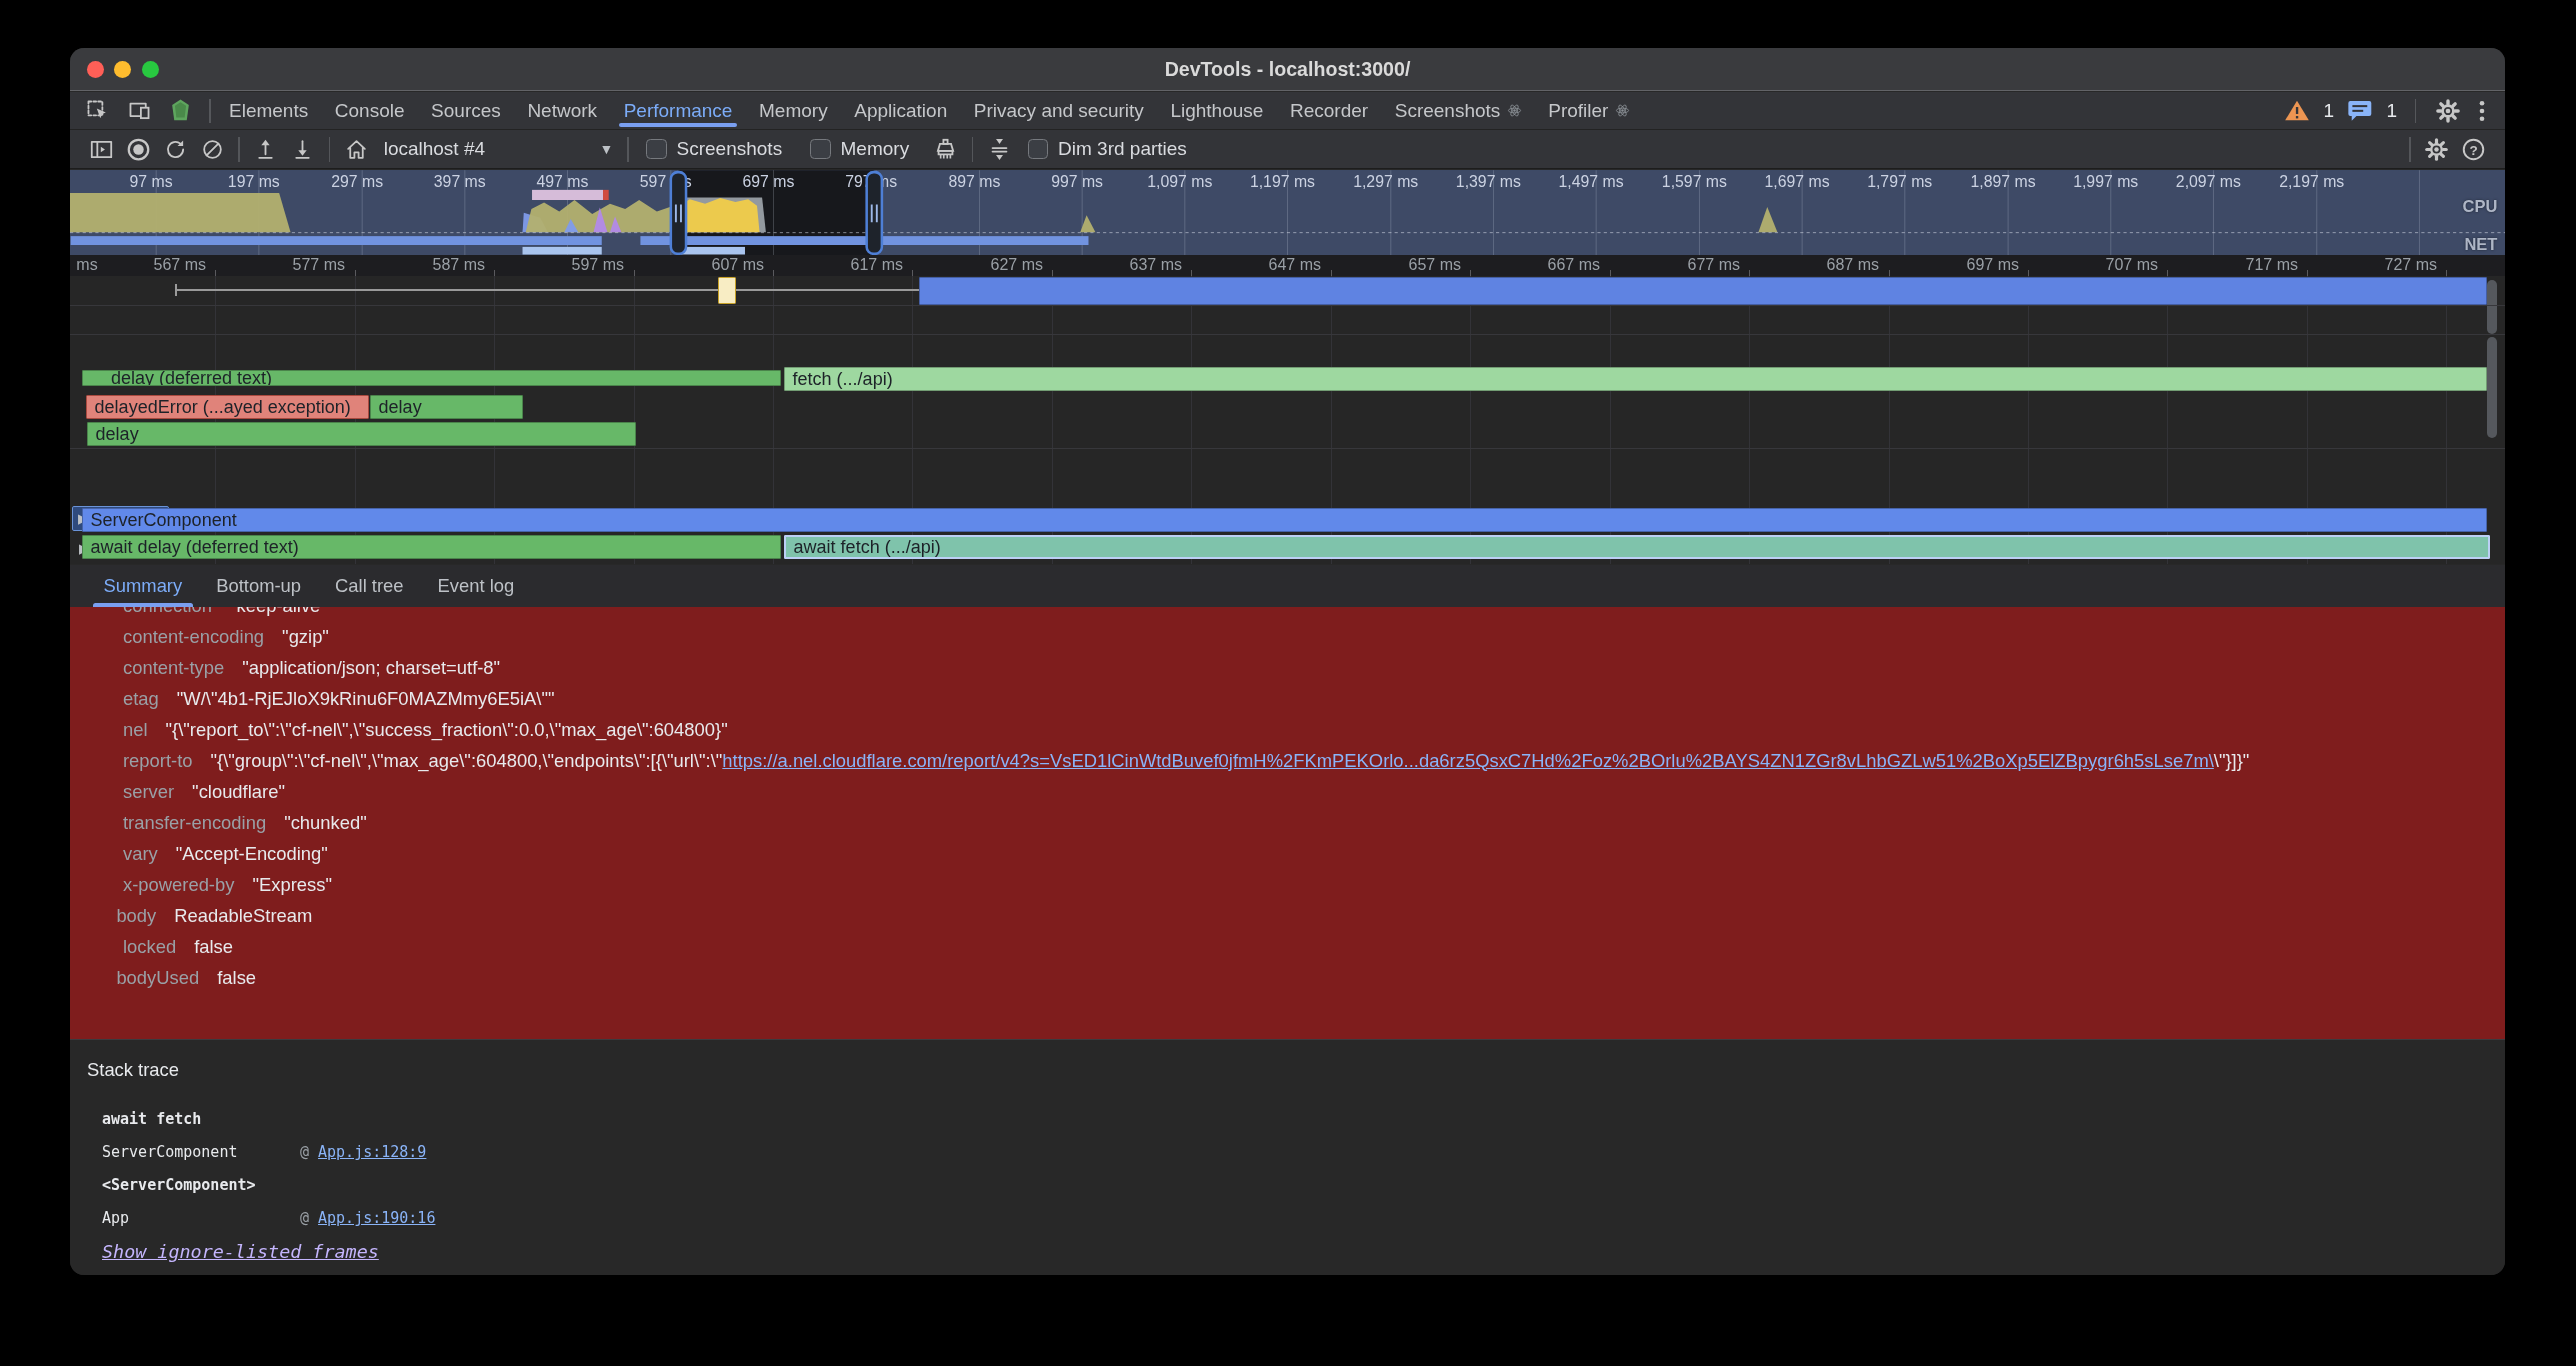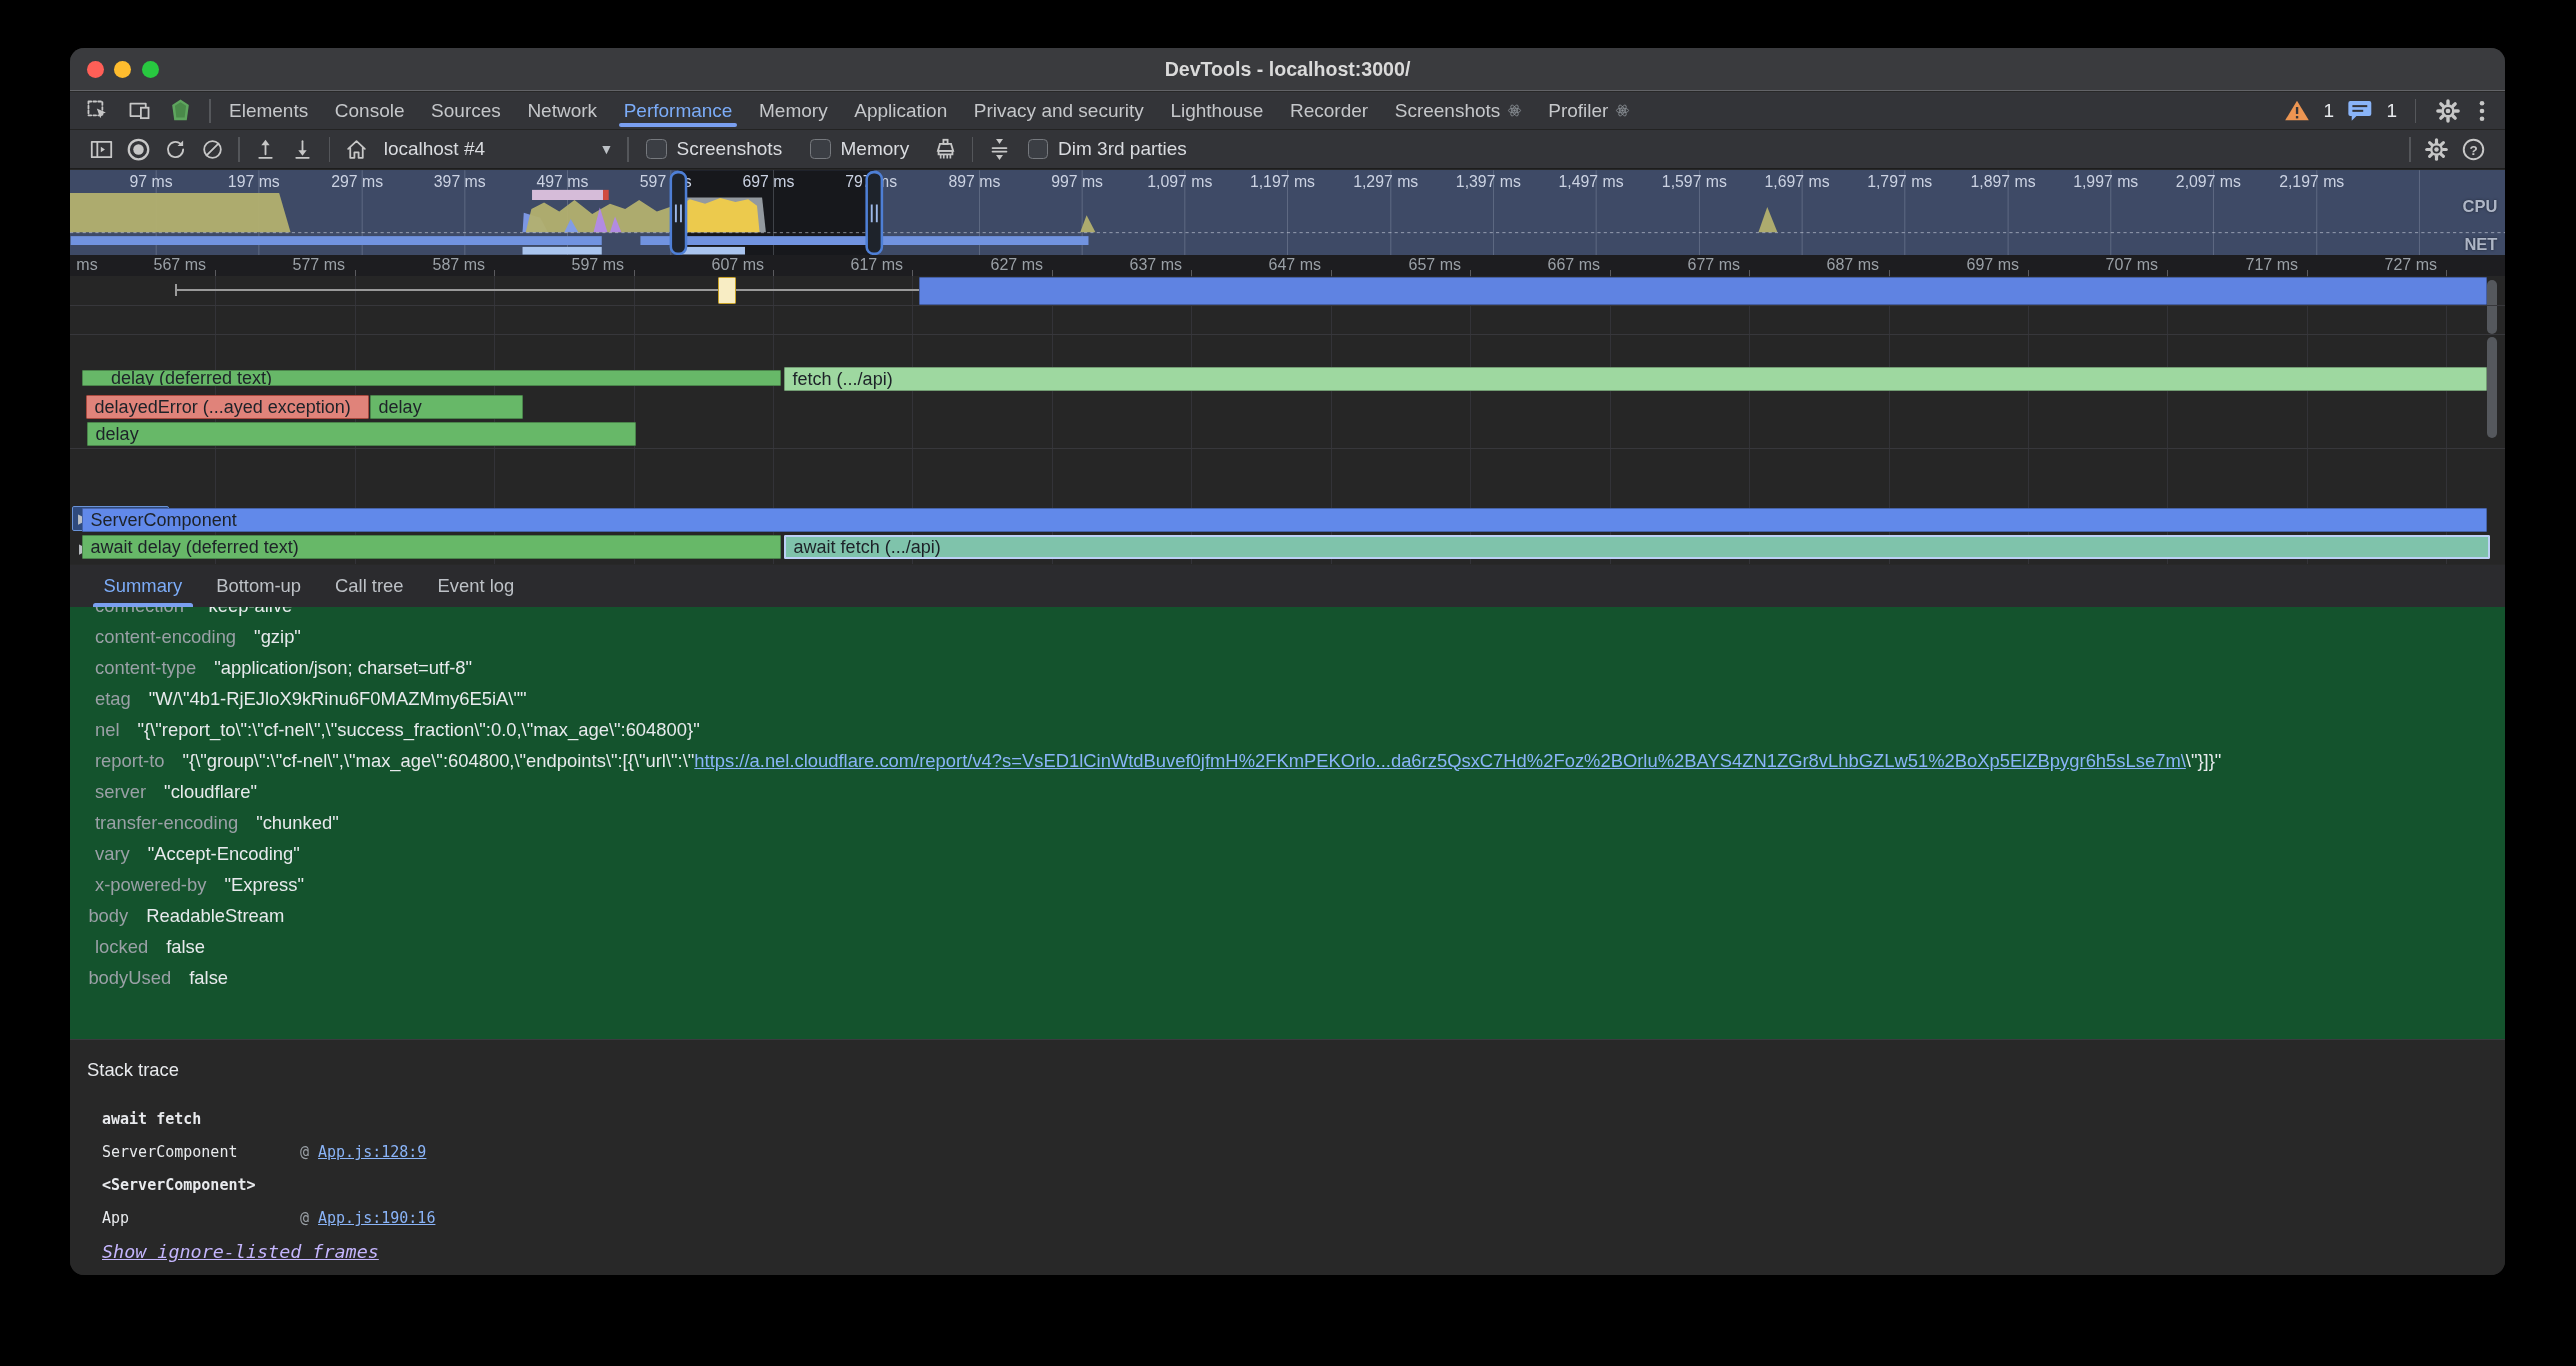--- a/index.html
+++ b/index.html
@@ -59,21 +59,21 @@
   .bar{position:absolute;font-size:18px;display:flex;align-items:center;padding-left:7.6px;box-sizing:border-box;white-space:nowrap;overflow:hidden;color:#1d2228;border:1.3px solid rgba(0,0,0,.28);border-radius:1.3px;}
   .vthumb{position:absolute;right:7.6px;width:10px;border-radius:5px;background:#55585d;}
 
   
   .bottom-tabs{position:absolute;left:0;top:517px;right:0;height:42px;background:#2b2b2e;border-bottom:0.6px solid #3d3d41;display:flex;align-items:center;padding-left:16.5px;}
   .btab{position:relative;height:100%;display:flex;align-items:center;padding:0 17px;font-size:18.4px;color:#bdc1c6;white-space:nowrap;}
   .btab.selected{color:#7cacf8;}
   .btab-underline{position:absolute;left:6.3px;right:6.3px;bottom:0;height:4.4px;border-radius:2.5px 2.5px 0 0;background:#7a9ff0;}
 
   
-  .details{position:absolute;left:0;top:559px;width:2435px;height:432px;overflow:hidden;background:#14532d;}
+  .details{position:absolute;left:0;top:559px;width:2435px;height:432px;overflow:hidden;background:#7f1d1d;padding-left:28px;}
   .props{margin-top:-17px;}
   .prop-row{height:31px;display:flex;align-items:center;font-size:18.4px;white-space:nowrap;overflow:hidden;}
   .prop-key{color:#9aa0a6;margin-right:18px;flex:none;}
   .ind1{padding-left:25px;} .ind0{padding-left:18.4px;}
   .prop-val{color:#e8eaed;}
   .prop-link{color:#8ab4f8;text-decoration:underline;}
 
   
   .stack{position:absolute;left:0;top:991px;width:2435px;height:236px;border-top:0.6px solid #3b3b3f;background:#282828;}
   .stack-title{margin:19px 0 0 17px;font-size:18.4px;color:#e8eaed;}

